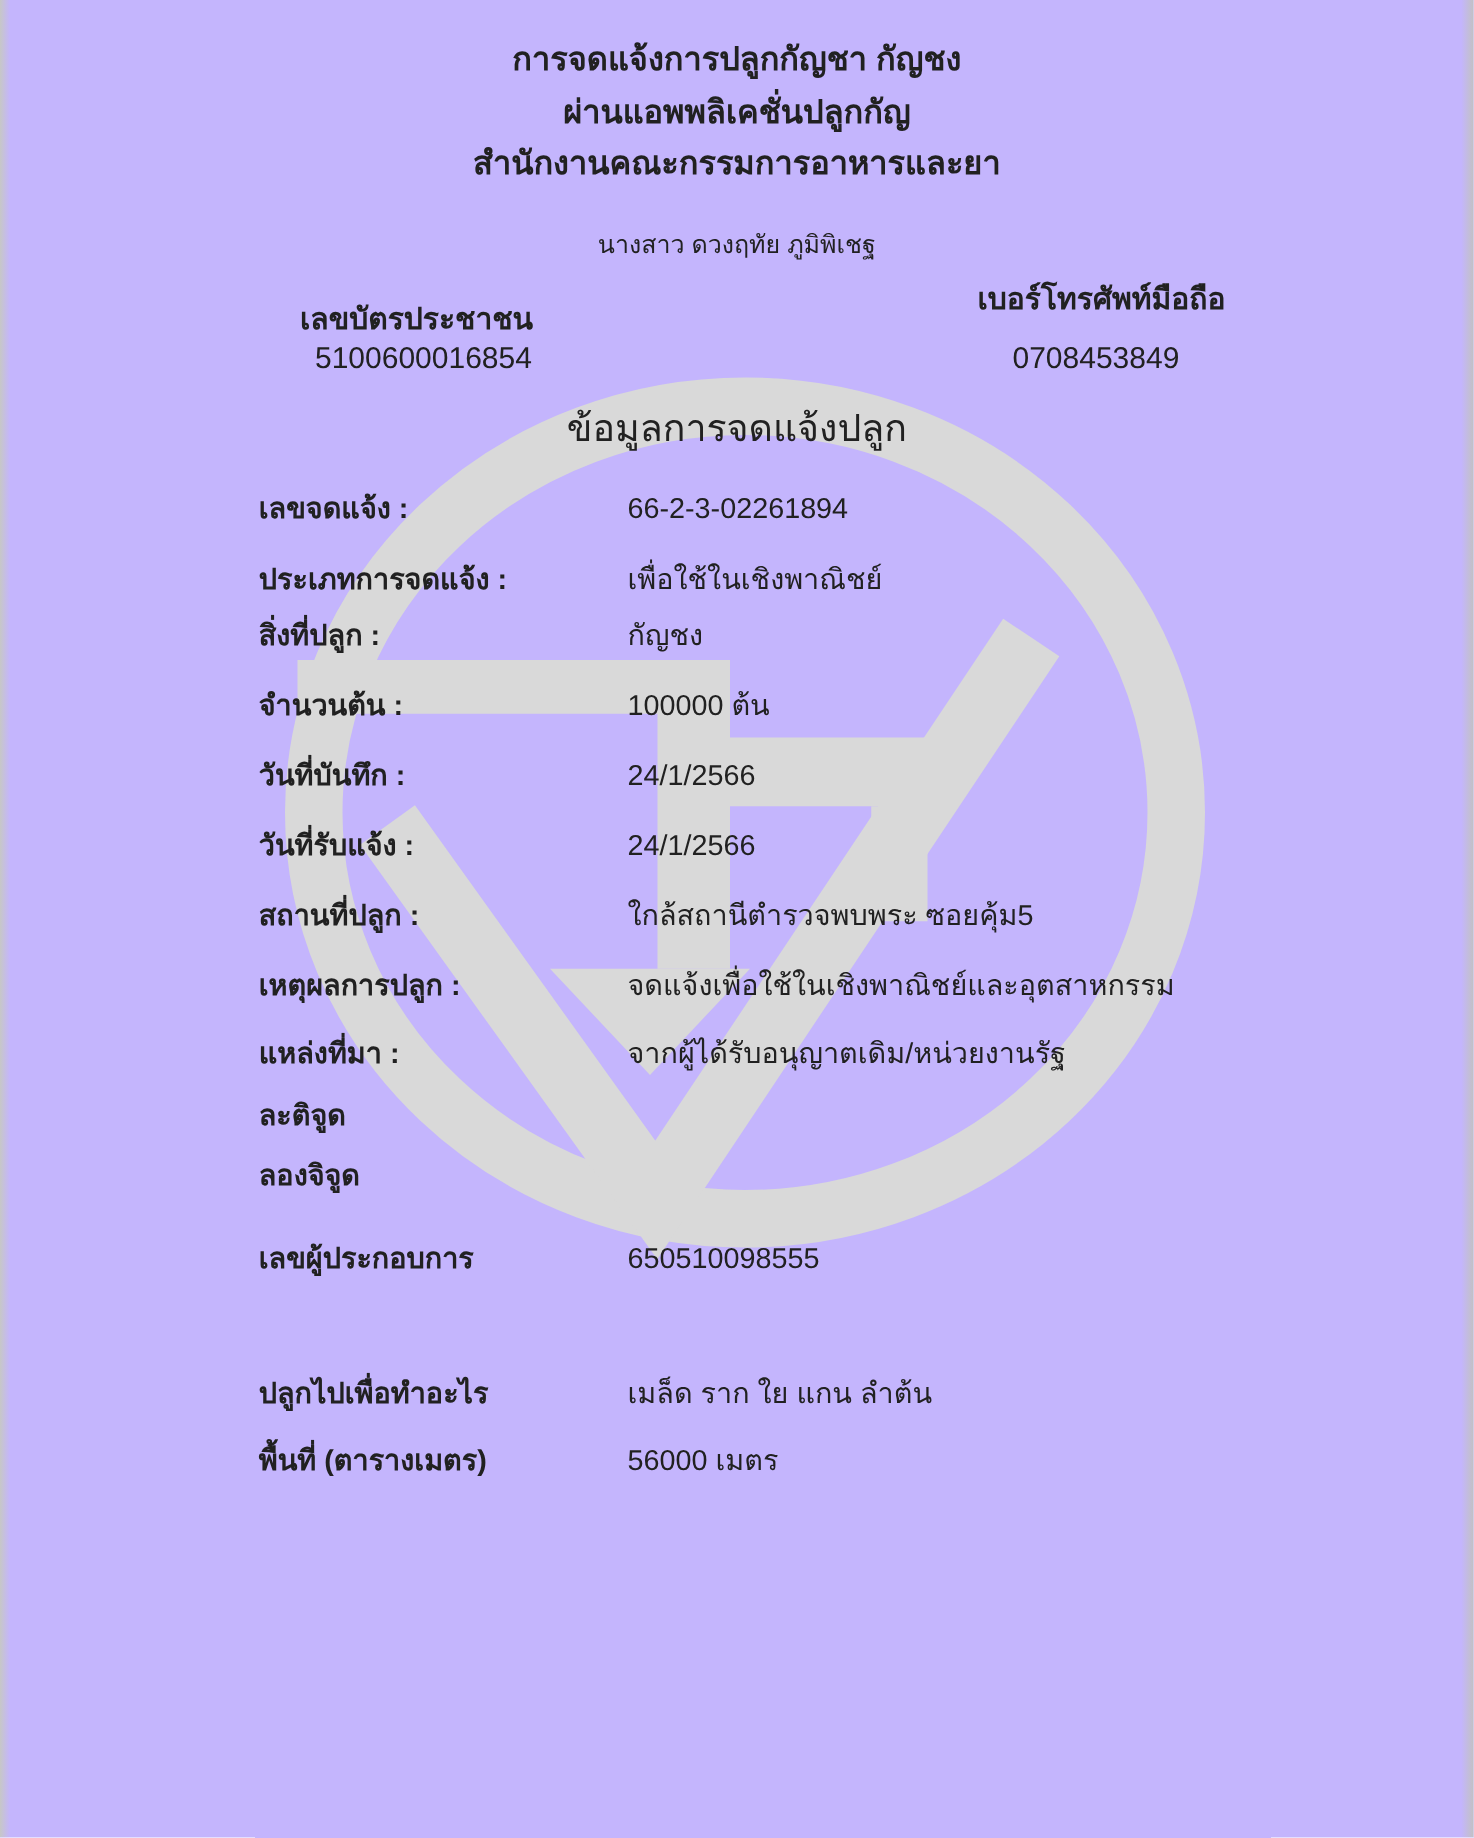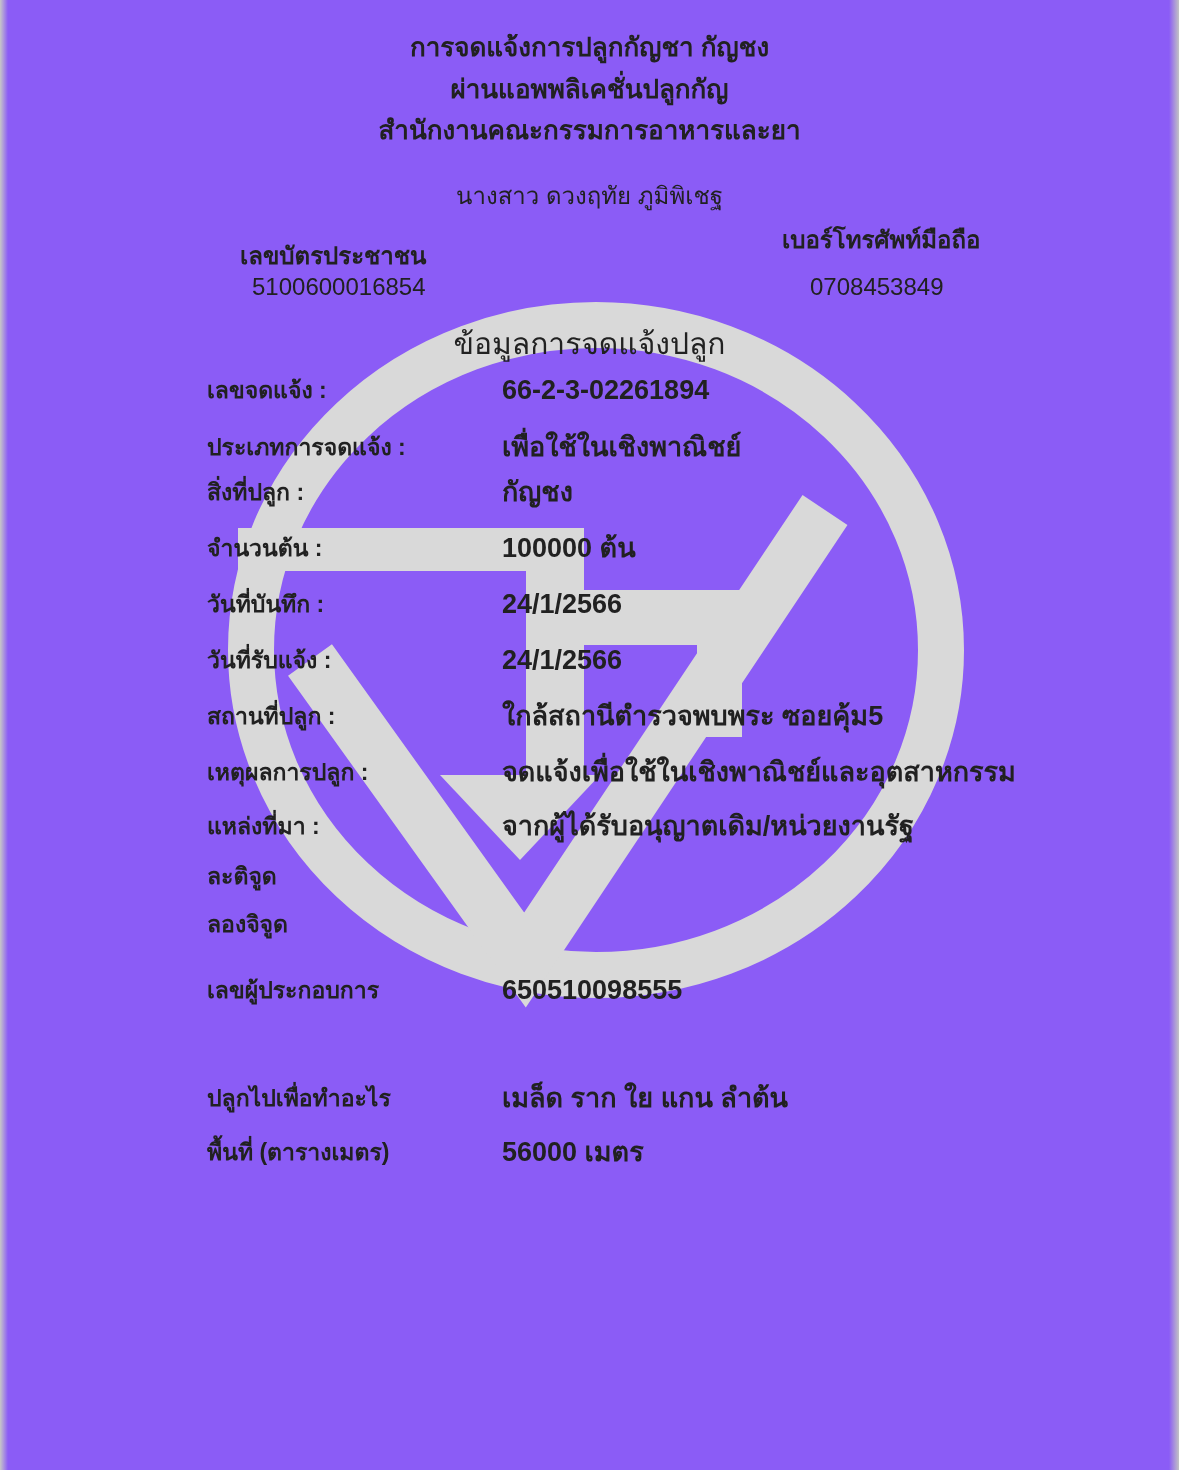--- a/index.html
+++ b/index.html
@@ -1,57 +1,57 @@
 <!DOCTYPE html>
 <html lang="th"><head>
 <meta charset="utf-8">
 <style>
   html, body { margin: 0; padding: 0; background: #ffffff; }
   .page {
     position: relative;
     width: 1179px;
     height: 1470px;
-    background: #8b5cf6;
+    background: #c4b5fd;
     overflow: hidden;
     font-family: "Liberation Sans", "DejaVu Sans", sans-serif;
     color: #212121;
   }
   .edge { position: absolute; top: 0; bottom: 0; z-index: 3; }
   .edge.left  { left: 0;  width: 8px;  background: linear-gradient(to right, #c7c7c7, rgba(255,255,255,0)); }
   .edge.right { right: 0; width: 10px; background: linear-gradient(to left,  #c2c2c2, rgba(255,255,255,0)); }
 
   .watermark { position: absolute; left: 0; top: 0; z-index: 0; }
 
   .txt { position: absolute; z-index: 2; white-space: nowrap; }
   .center { left: 0; width: 100%; text-align: center; }
 
   .doc-title { font-size: 26px; font-weight: 700; line-height: 34px; }
   .t1 { top: 30px; }
   .t2 { top: 72px; }
   .t3 { top: 113px; }
 
-  .applicant { top: 180px; font-size: 24px; font-weight: 400; line-height: 32px; }
+  .applicant { top: 180px; font-size: 20px; font-weight: 400; line-height: 32px; }
 
   .col-head { font-size: 24px; font-weight: 700; line-height: 32px; top: 224px; }
   .col-val  { font-size: 24px; font-weight: 400; line-height: 32px; top: 271px; }
   .id-head   { left: 240px; margin-top: 16px; }
   .id-value  { left: 252px; }
   .ph-head   { left: 782px; }
   .ph-value  { left: 810px; }
 
   .section-title { top: 324px; font-size: 30px; font-weight: 500; line-height: 40px; }
 
-  .field-row { position: absolute; left: 0; width: 100%; z-index: 2; height: 31px; }
+  .field-row { position: absolute; left: 0; width: 100%; z-index: 2; height: 31px; margin-top: 16px; }
   .field-label {
     position: absolute; left: 207px; top: 0;
     font-size: 23px; font-weight: 700; line-height: 31px; white-space: nowrap;
   }
   .field-value {
     position: absolute; left: 502px; top: 0;
-    font-size: 27px; font-weight: 700; line-height: 31px; white-space: nowrap;
+    font-size: 23px; font-weight: 400; line-height: 31px; white-space: nowrap;
   }
 </style>
 </head>
 <body>
 
 <div class="page">
 
   <svg class="watermark" width="1179" height="1470" viewBox="0 0 1179 1470" aria-hidden="true">
     <g>
       <ellipse cx="596" cy="650" rx="345" ry="325" fill="none" stroke="#d9d9d9" stroke-width="46"></ellipse>

